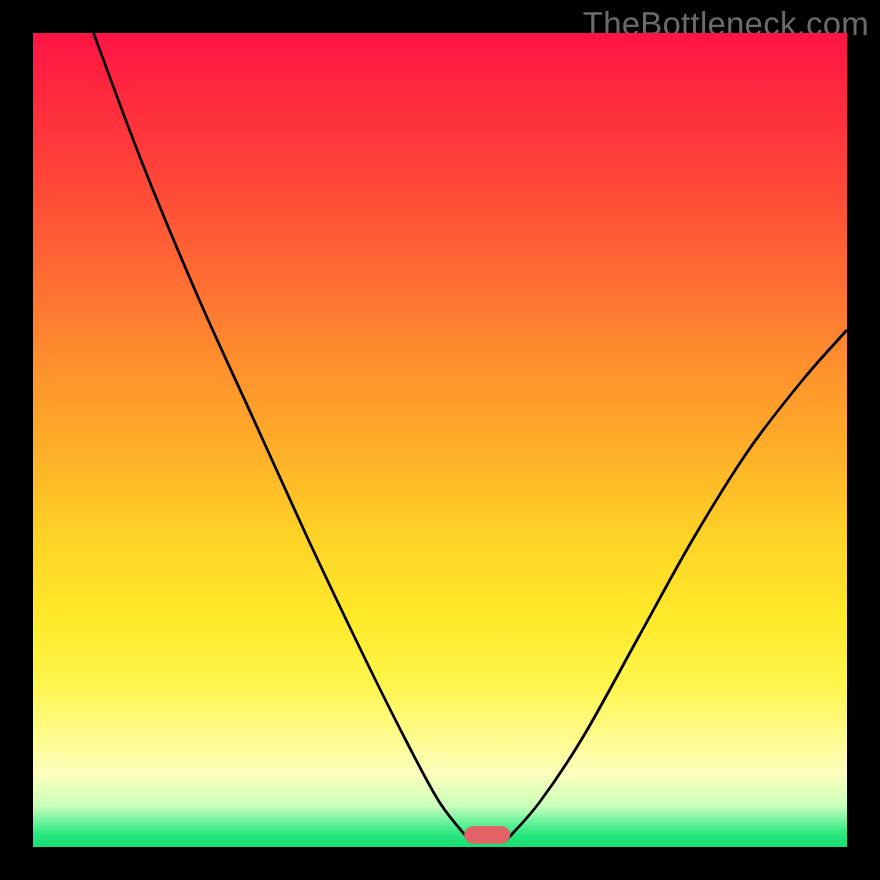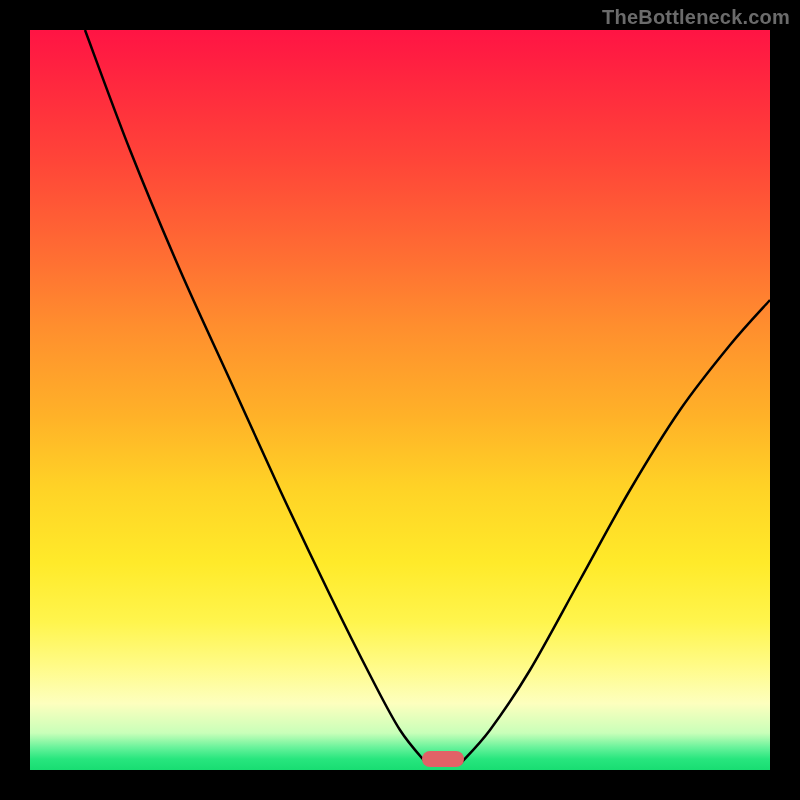--- a/index.html
+++ b/index.html
@@ -43,22 +43,22 @@
       #66f29a 97%,
       #28e67e 98.5%,
       #18dd72 100%
     );
   }
   .watermark {
     position: absolute;
     top: 6px;
     right: 10px;
     color: #6b6b6b;
-    font-size: 20px;
-    font-weight: 700;
+    font-size: 30px;
+    font-weight: 400;
     letter-spacing: 0.2px;
     user-select: none;
   }
   svg.curve {
     position: absolute;
     left: 0;
     top: 0;
     width: 100%;
     height: 100%;
     overflow: visible;

